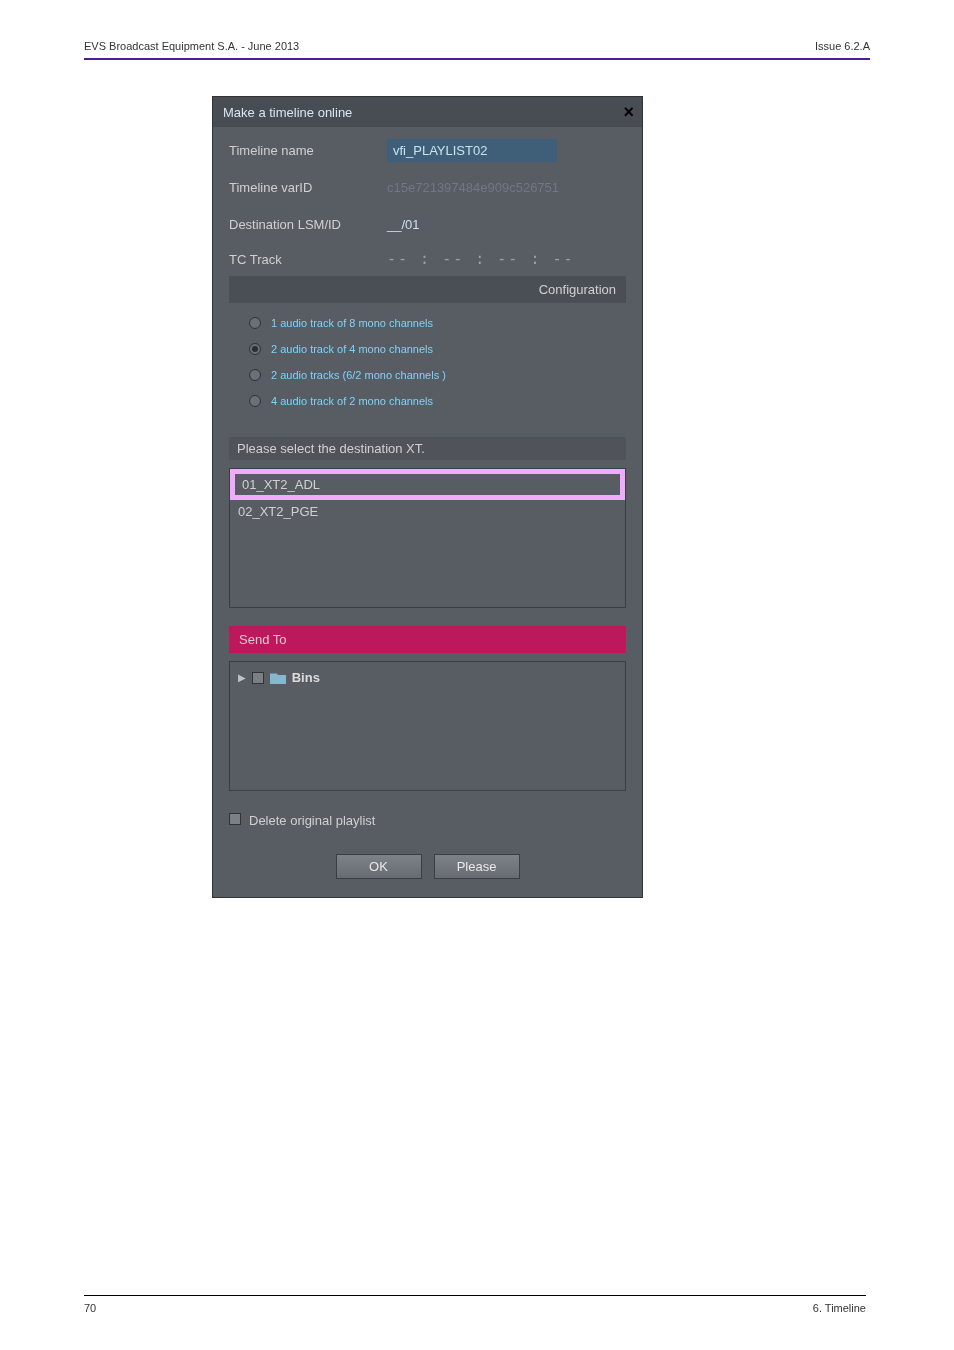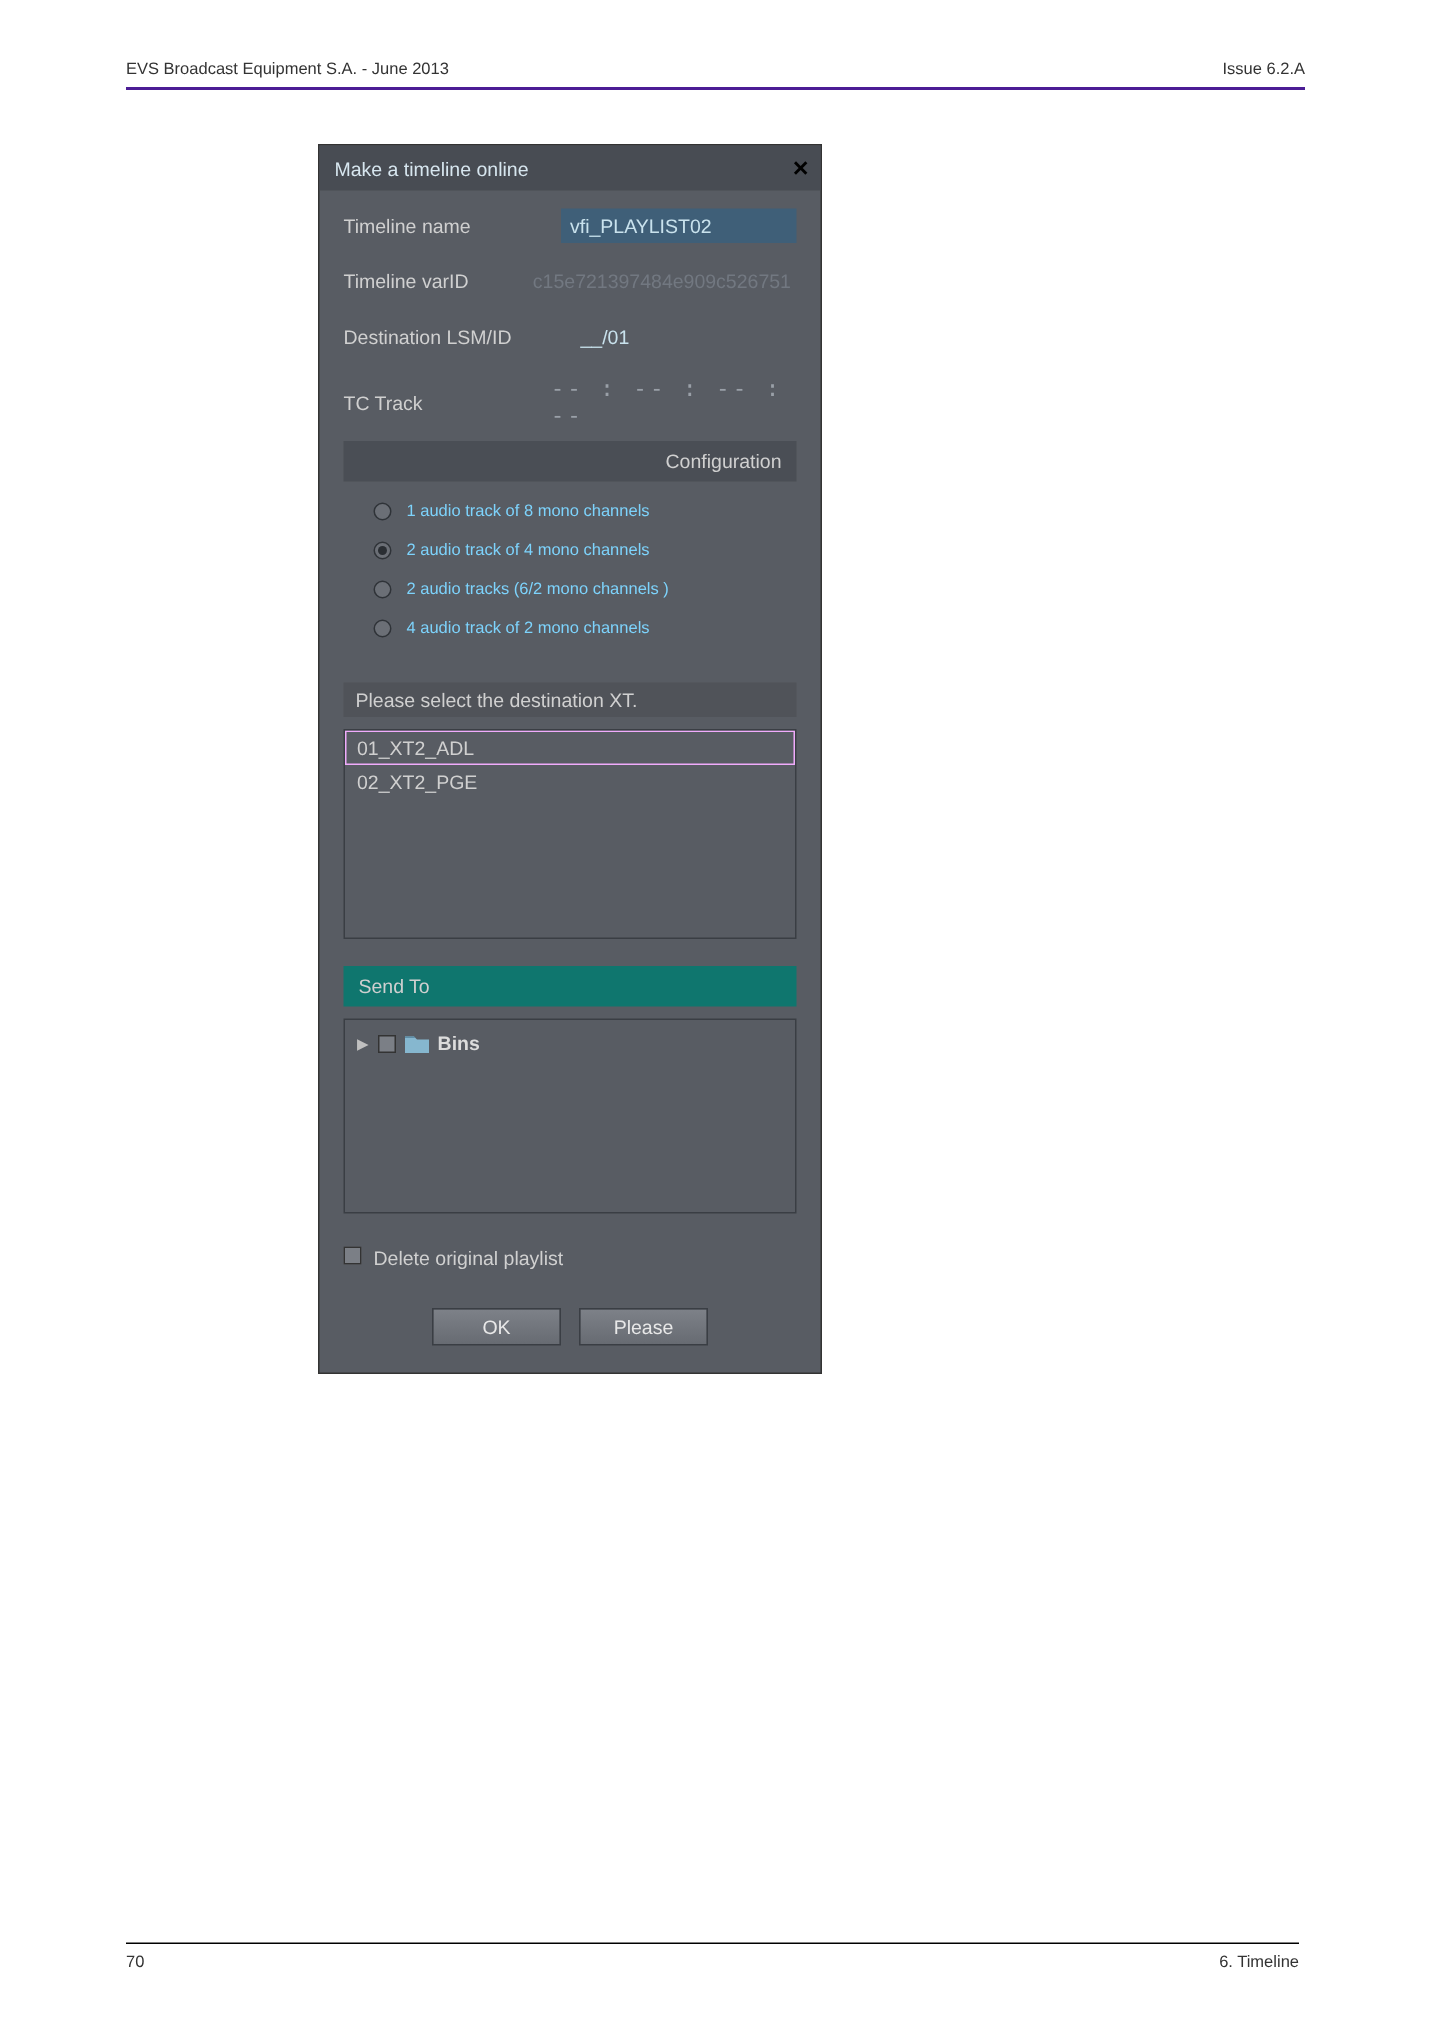--- a/index.html
+++ b/index.html
@@ -21,21 +21,21 @@
       border-bottom: 2px solid #4c1d95;
       padding-bottom: 6px;
       display: flex;
       justify-content: space-between;
       gap: 20px;
     }
     .dialog {
       position: absolute;
       left: 212px;
       top: 96px;
-      width: 336px;
+      width: 431px;
       background: #585c63;
       border: 1px solid #333;
     }
     .titlebar {
       display: flex;
       justify-content: space-between;
       align-items: center;
       padding: 6px 8px 6px 10px;
       background: #484c53;
     }
@@ -143,26 +143,26 @@
       overflow: hidden;
       margin-bottom: 18px;
     }
     .dest-item {
       color: #d0d0d0;
       font-size: 13px;
       padding: 4px 8px;
       cursor: pointer;
     }
     .dest-item.selected {
-      border: 1px solid #f0abfc;
+      border: 5px solid #f0abfc;
       background: #585c63;
       padding: 3px 7px;
     }
     .sendto-header {
-      background: #0f766e;
+      background: #be185d;
       color: #d0d0d0;
       font-size: 13px;
       padding: 6px 10px;
       margin-top: 18px;
     }
     .sendto-box {
       border: 1px solid #3a3e44;
       background: #585c63;
       height: 130px;
       margin-top: 8px;

